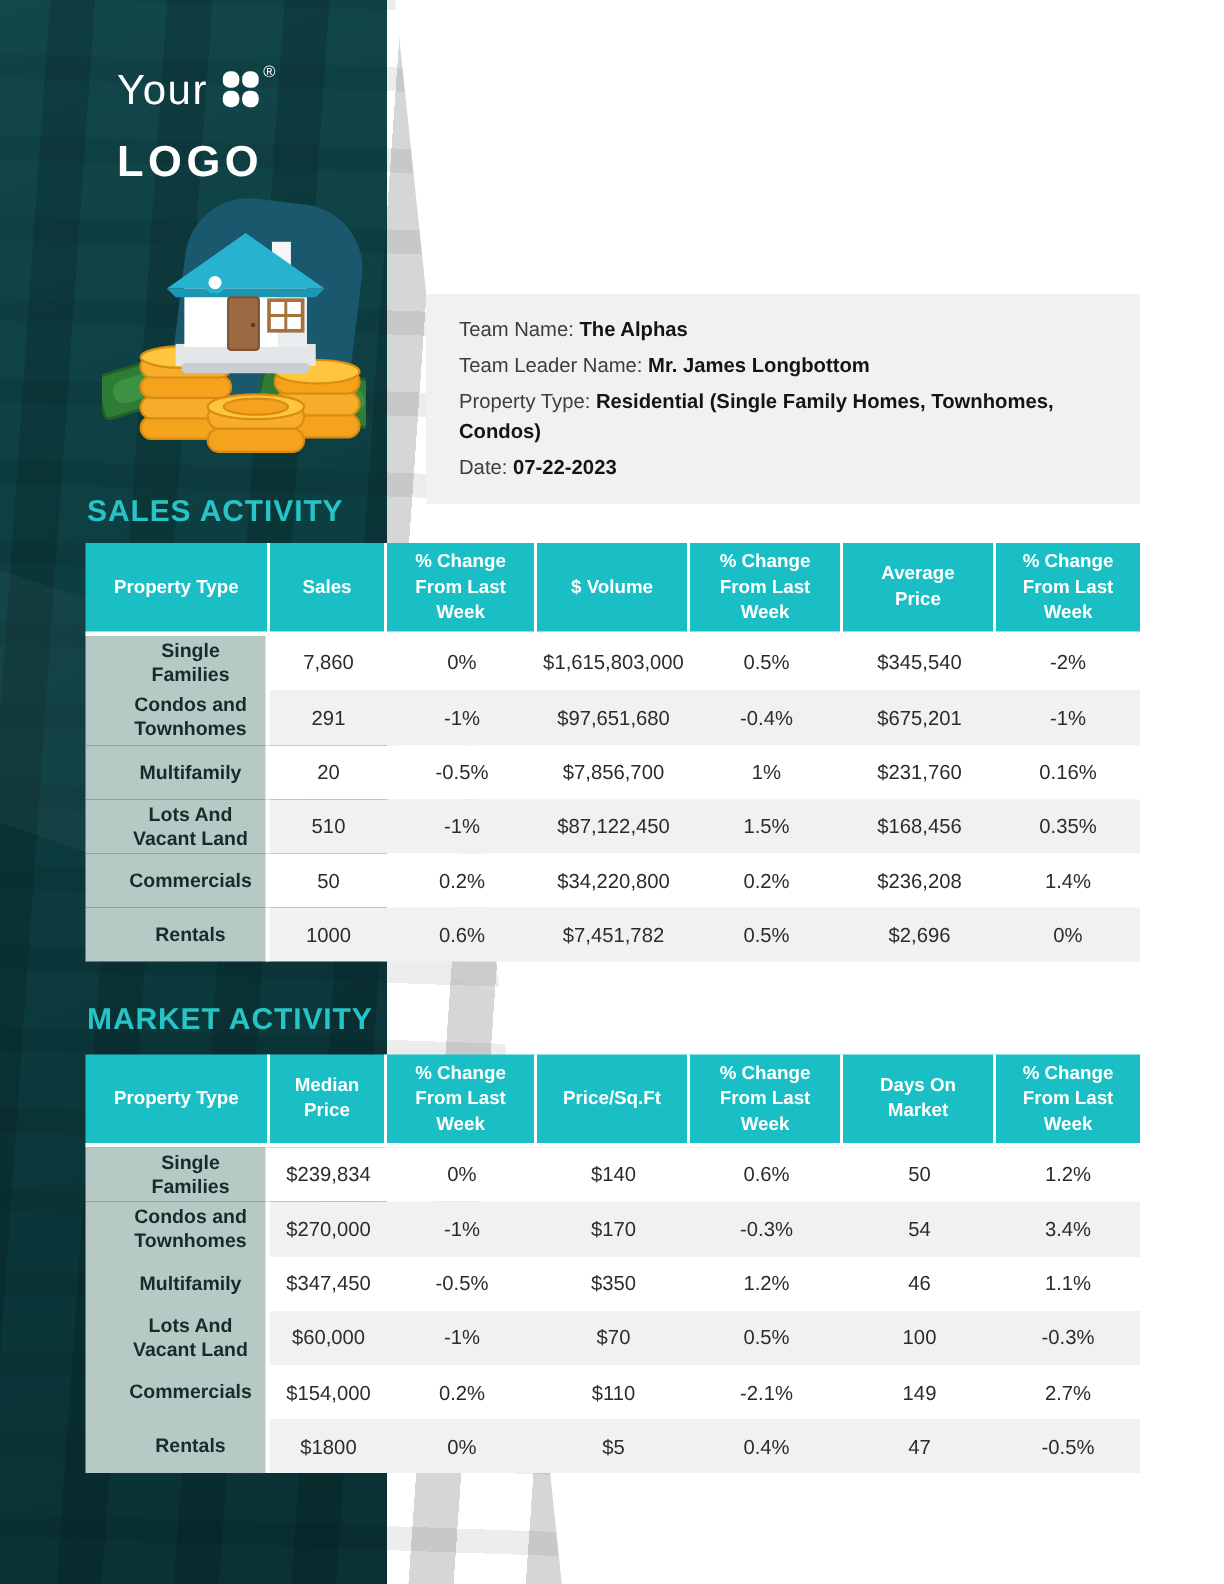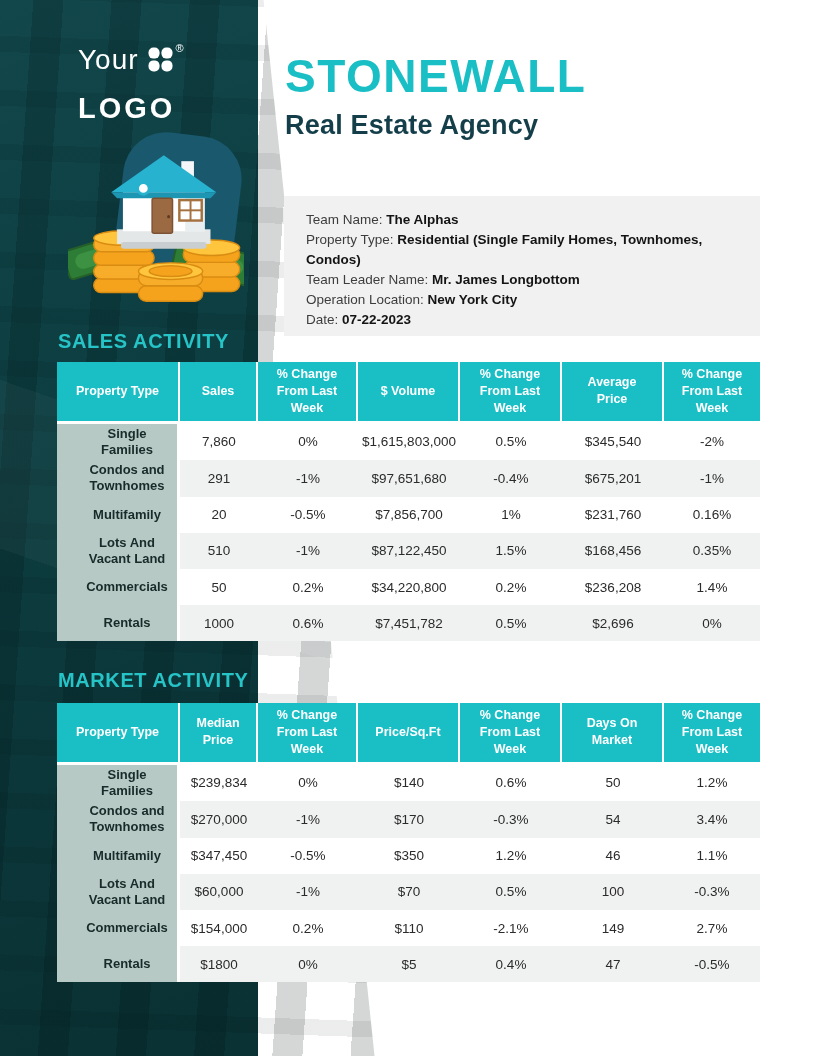--- a/index.html
+++ b/index.html
@@ -164,30 +164,25 @@
         <rect x="114" y="70" width="23" height="21" fill="#fdfefe" stroke="#a5713f" stroke-width="2.5"></rect>
         <line x1="125.5" y1="70" x2="125.5" y2="91" stroke="#a5713f" stroke-width="2"></line>
         <line x1="114" y1="80.5" x2="137" y2="80.5" stroke="#a5713f" stroke-width="2"></line>
       </svg>
     </div>
   </aside>
 
   <h2 class="section-heading sales">SALES ACTIVITY</h2>
   <h2 class="section-heading market">MARKET ACTIVITY</h2>
 
-  <header class="masthead">
-    <h1>STONEWALL</h1>
-    <div class="subtitle">Real Estate Agency</div>
-  </header>
 
   <section class="info-box" id="info-box">
       <div class="info-row"><span>Team Name:</span> <span class="value">The Alphas</span></div>
+      <div class="info-row"><span>Team Leader Name:</span> <span class="value">Mr. James Longbottom</span></div>
       <div class="info-row"><span>Property Type:</span> <span class="value">Residential (Single Family Homes, Townhomes, Condos)</span></div>
-      <div class="info-row"><span>Team Leader Name:</span> <span class="value">Mr. James Longbottom</span></div>
-      <div class="info-row"><span>Operation Location:</span> <span class="value">New York City</span></div>
       <div class="info-row"><span>Date:</span> <span class="value">07-22-2023</span></div>
     </section>
 
   <table class="data-table sales" id="sales-table">
       <colgroup>
         <col style="width: 123px;">
         <col style="width: 78px;">
         <col style="width: 100px;">
         <col style="width: 102px;">
         <col style="width: 102px;">

